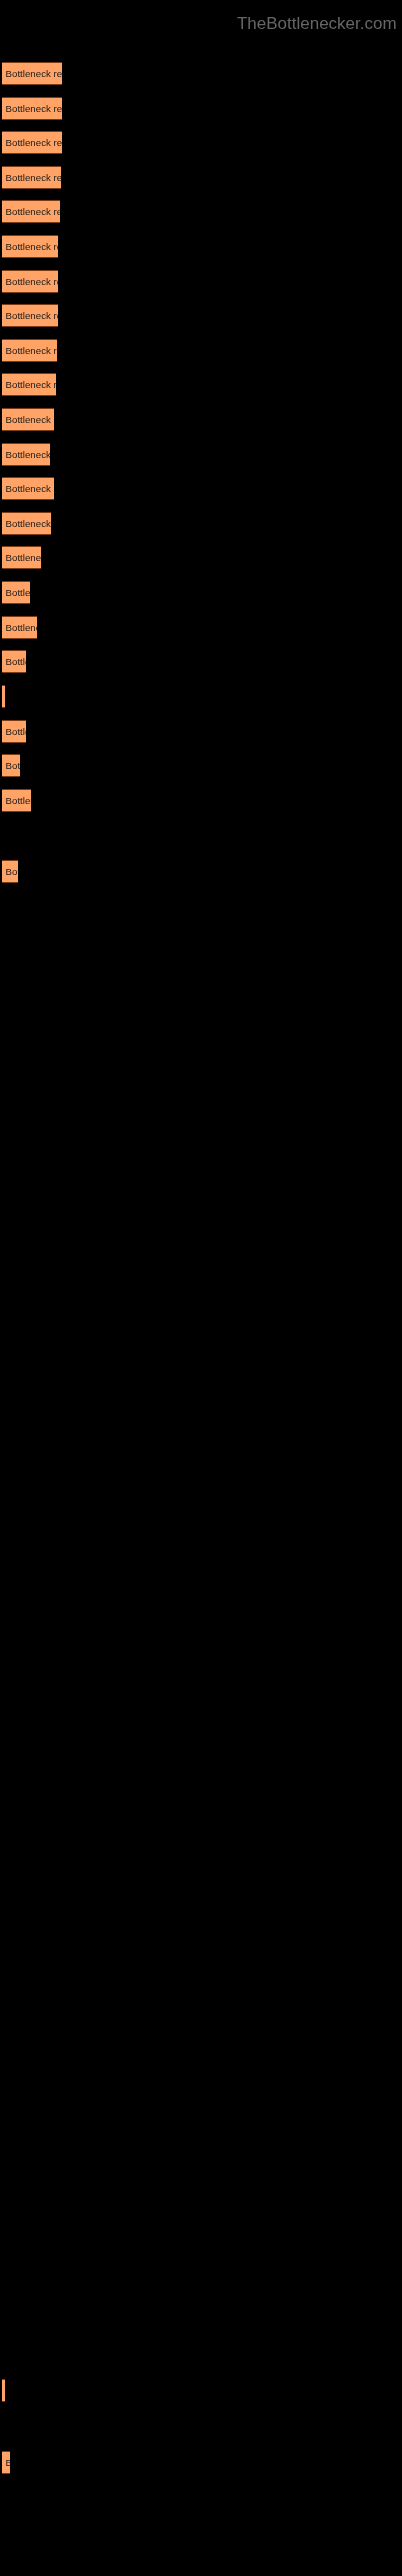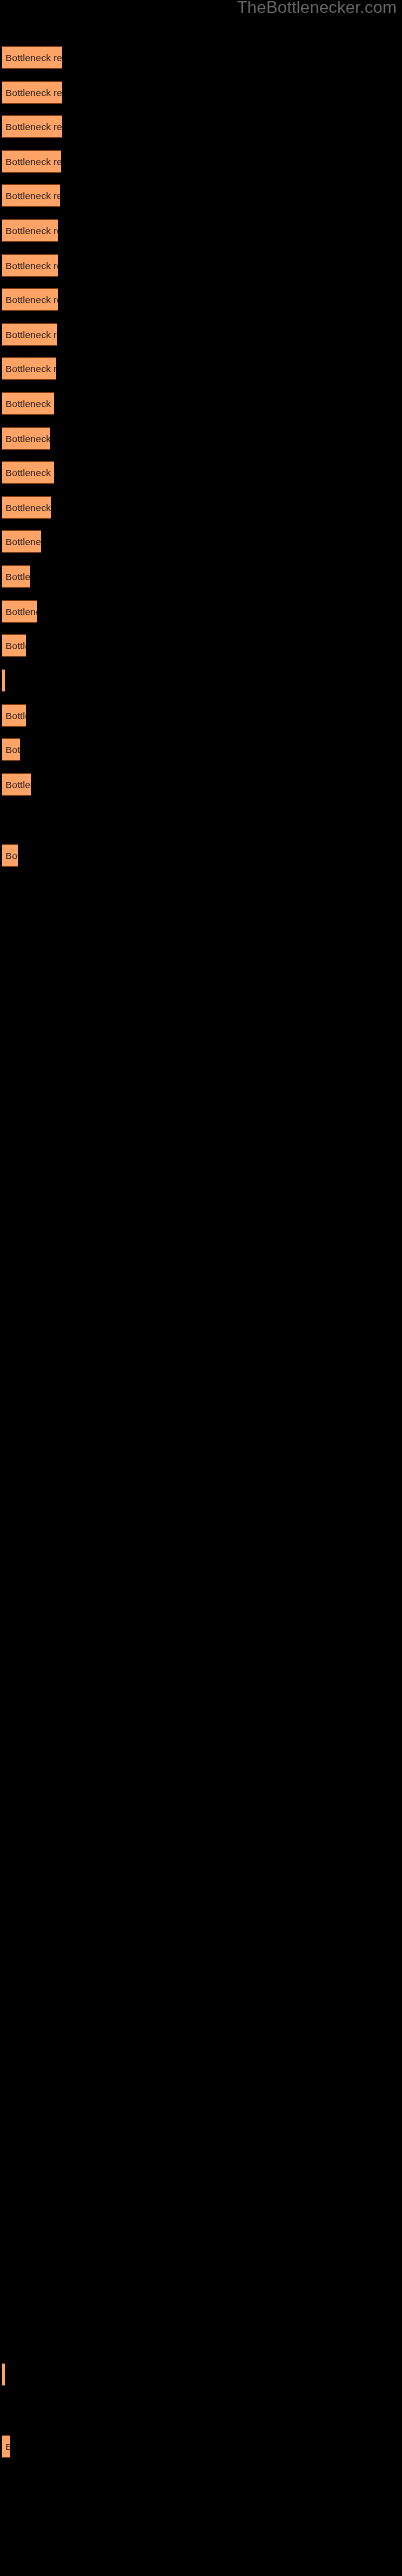--- a/index.html
+++ b/index.html
@@ -9,21 +9,21 @@
   }
   body {
     width: 403px;
     height: 2576px;
     position: relative;
     font-family: "Liberation Sans", sans-serif;
     overflow: hidden;
   }
   #chart-root {
     position: absolute;
-    left: 0; top: 0;
+    left: 0; top: 16px;
     width: 403px;
     height: 2538px;
     background: #000000;
   }
   .watermark {
     position: absolute;
     right: 6.4px;
     top: -1.6px;
     font-family: "Liberation Sans", sans-serif;
     font-size: 17px;

